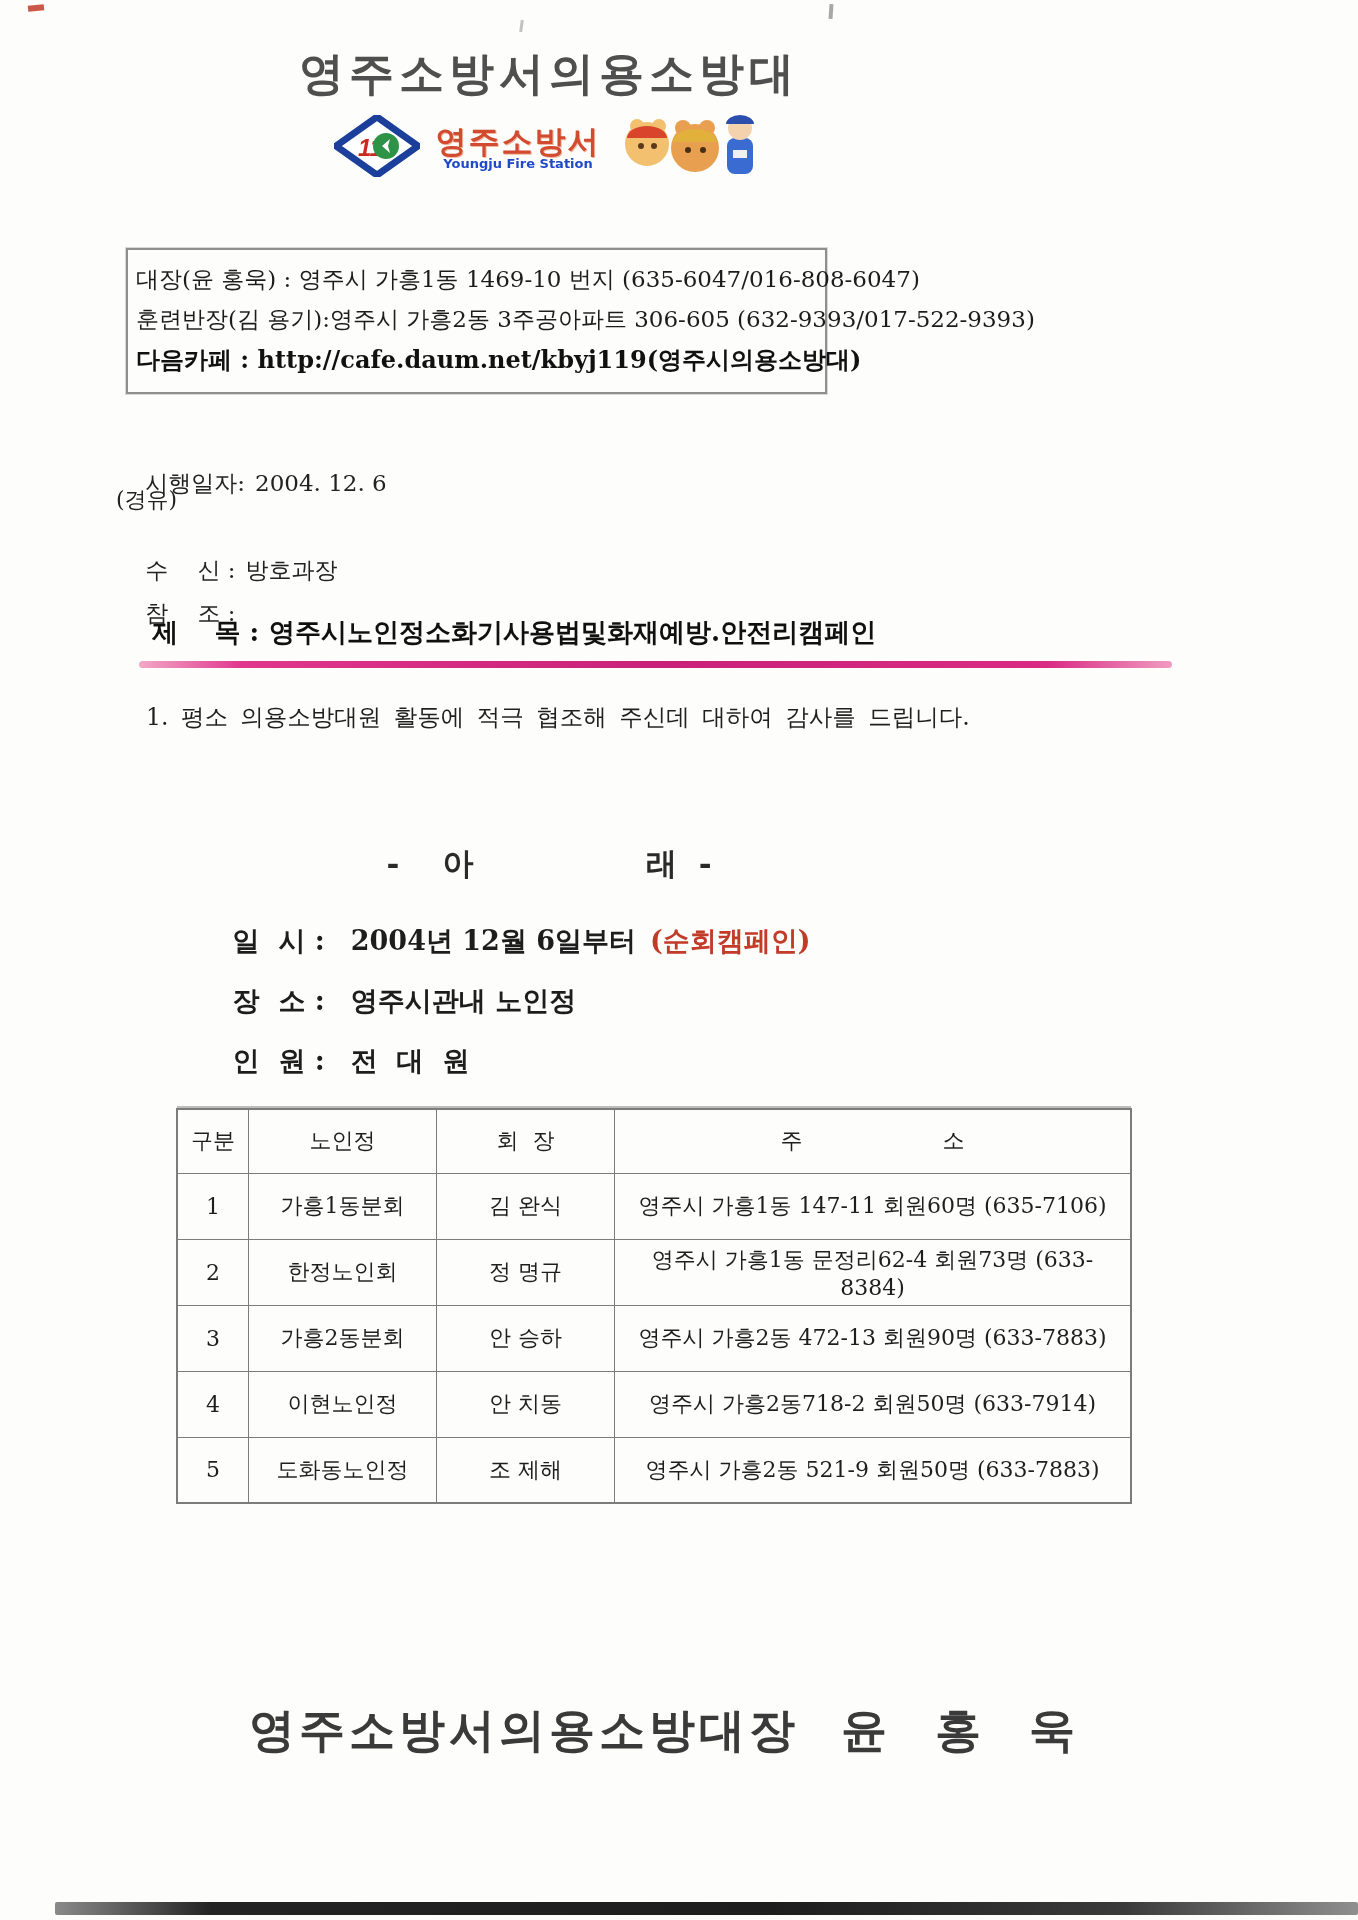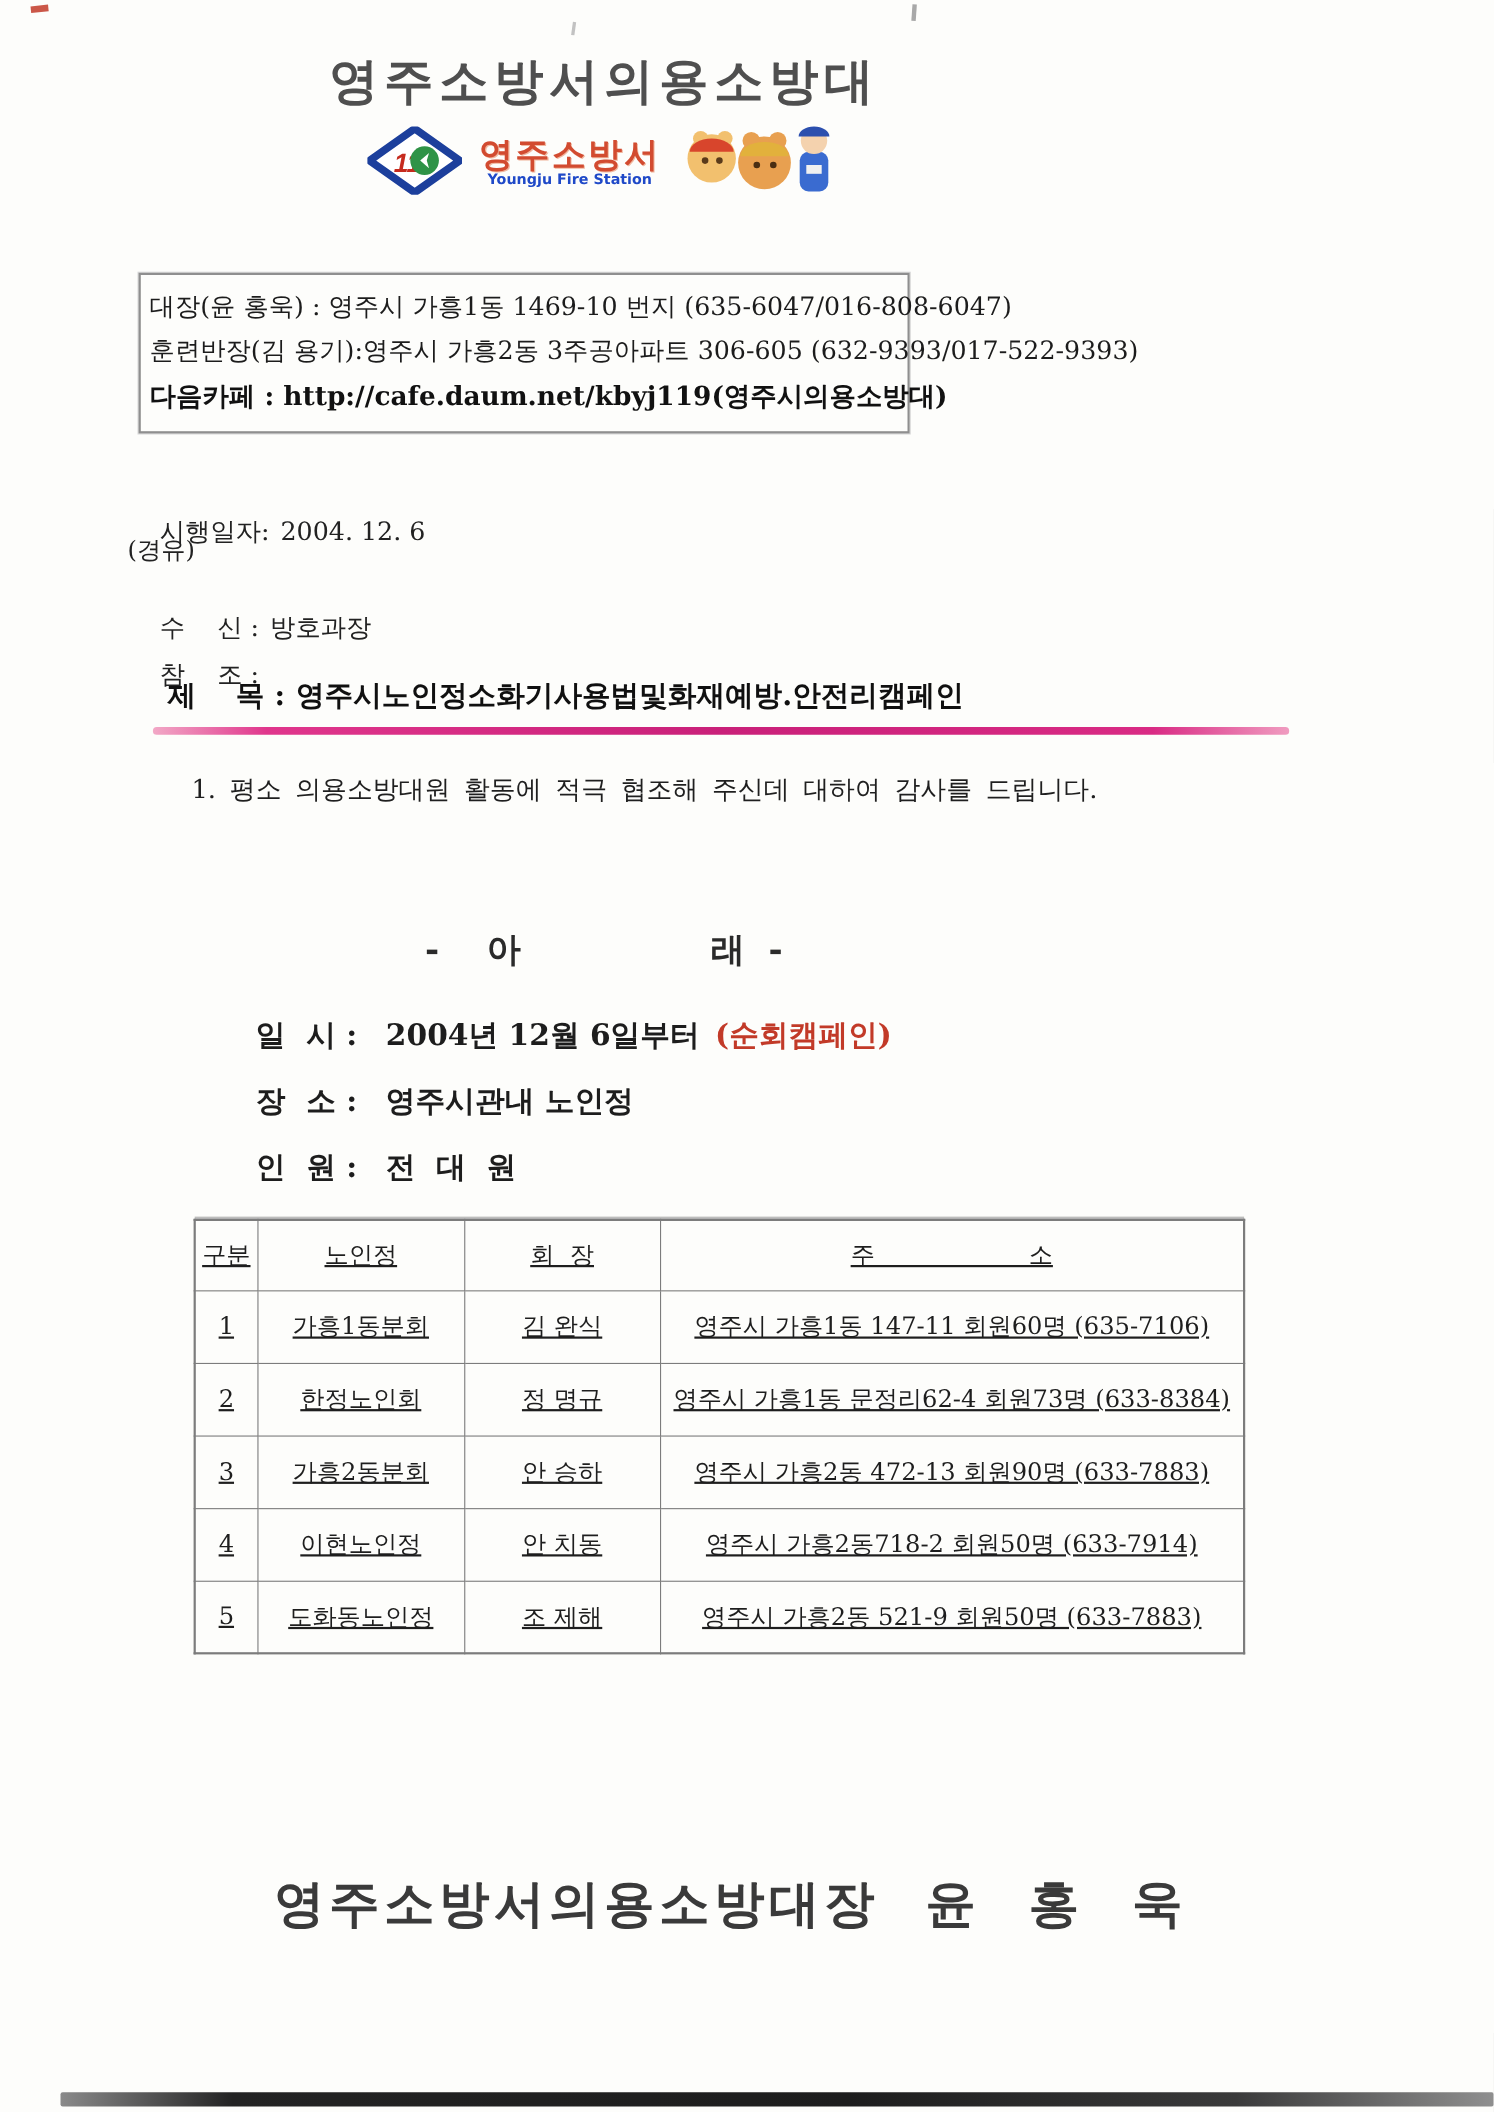--- a/index.html
+++ b/index.html
@@ -48,21 +48,21 @@
     font-size:31px;font-weight:600;color:#2a2a2a;}
 
   .detail-item{position:absolute;left:195px;font-size:27px;font-weight:bold;color:#1d1d1d;}
   .detail-label{margin-right:26px;}
   .detail-note{color:#c23a28;margin-left:14px;}
 
   
   .centers-table{position:absolute;top:1108px;left:176px;width:956px;
     border-collapse:collapse;font-size:22px;color:#1e1e1e;
     border:2px solid #7c7c7c;box-shadow:0 -3px 0 -1px #bdbdbd;}
-  .centers-table th,.centers-table td{border:1.5px solid #7c7c7c;text-align:center;padding:0 0;text-decoration:underline;}
+  .centers-table th,.centers-table td{border:1.5px solid #7c7c7c;text-align:center;padding:0 13px;}
   .centers-table th{font-weight:normal;height:64px;}
   .centers-table td{height:66px;}
   .centers-table th:nth-child(1),.centers-table td:nth-child(1){width:57px;}
   .centers-table th:nth-child(2),.centers-table td:nth-child(2){width:188px;}
   .centers-table th:nth-child(3),.centers-table td:nth-child(3){width:178px;}
 
   .signature{position:absolute;top:1646px;left:185px;font-size:46px;font-weight:bold;
     color:#3a3a3a;white-space:pre;}
   .sig-title{letter-spacing:4px;}
   .sig-name{letter-spacing:16px;margin-left:42px;margin-top:28px;}
@@ -129,21 +129,21 @@
   </div>
   <div class="meta-line pre" style="top:572px;" data-name="cc-line">
     <span class="meta-label" data-name="cc-label">참    조 :</span><span data-name="cc-value"></span>
   </div>
   <div class="meta-line pre subject-line" style="top:585px;" data-name="subject-line">
     <span class="meta-label" data-name="subject-label">제    목 :</span><span data-name="subject-value">영주시노인정소화기사용법및화재예방.안전리캠페인</span>
   </div>
 
   <div class="pink-rule" data-name="pink-divider-rule"></div>
 
-  <div class="body-para" style="top:701px;margin-left:28px;" data-name="body-paragraph-1">1. 평소 의용소방대원 활동에 적극 협조해 주신데 대하여 감사를 드립니다.</div>
+  <div class="body-para" style="top:701px;" data-name="body-paragraph-1">1. 평소 의용소방대원 활동에 적극 협조해 주신데 대하여 감사를 드립니다.</div>
 
   <div class="below-heading pre" data-name="below-section-heading">-    아                래  -</div>
 
   <div class="detail-item pre" style="top:892px;" data-name="detail-date-line">
     <span class="detail-label" data-name="detail-date-label">일  시 :</span><span data-name="detail-date-value">2004년 12월 6일부터</span><span class="detail-note" data-name="detail-date-note">(순회캠페인)</span>
   </div>
   <div class="detail-item pre" style="top:952px;" data-name="detail-place-line">
     <span class="detail-label" data-name="detail-place-label">장  소 :</span><span data-name="detail-place-value">영주시관내 노인정</span>
   </div>
   <div class="detail-item pre" style="top:1012px;" data-name="detail-personnel-line">

